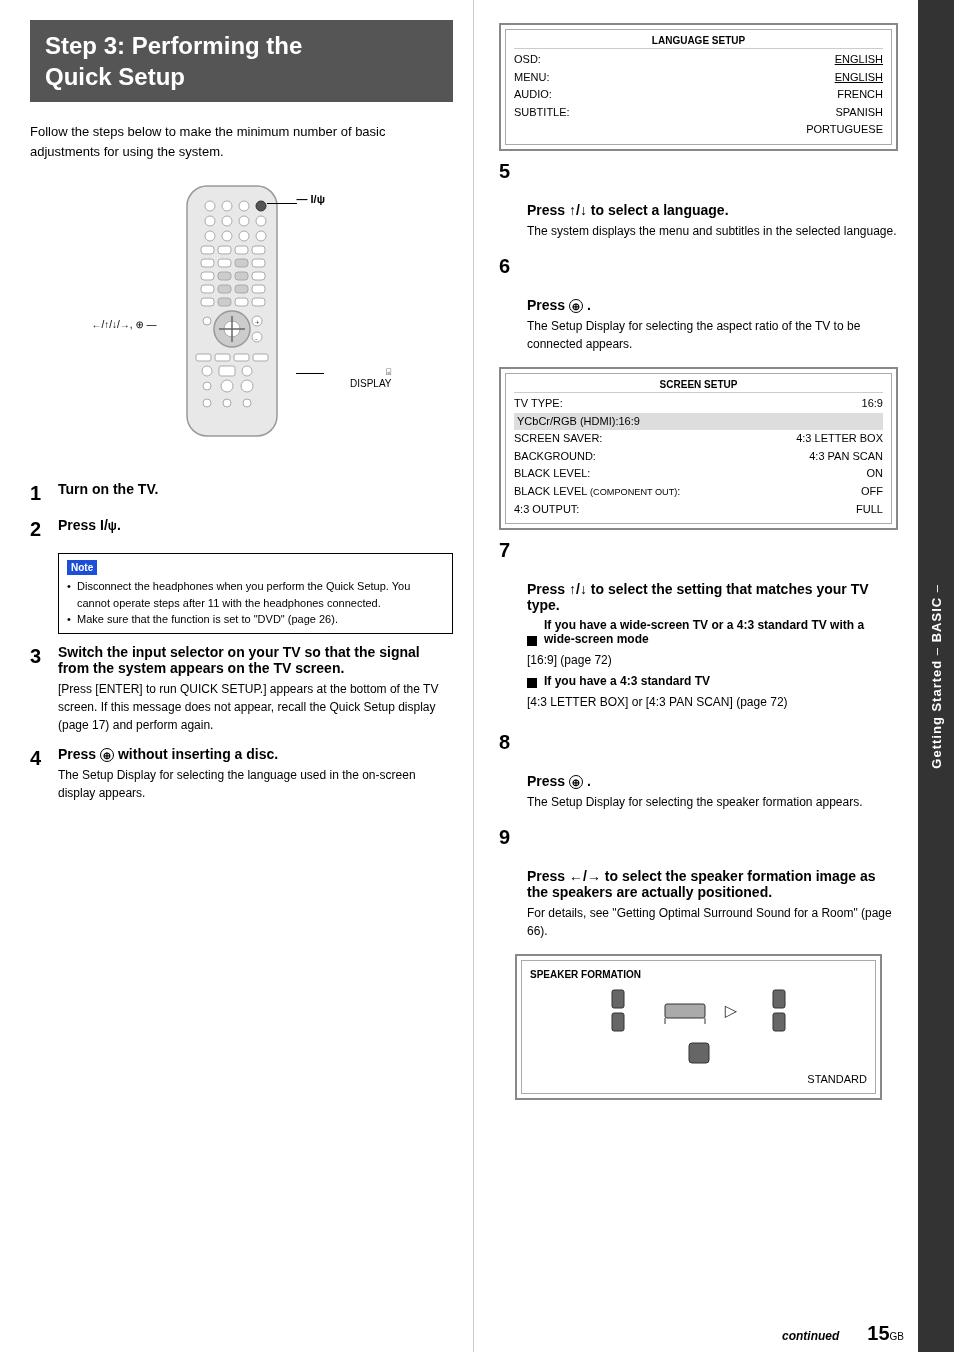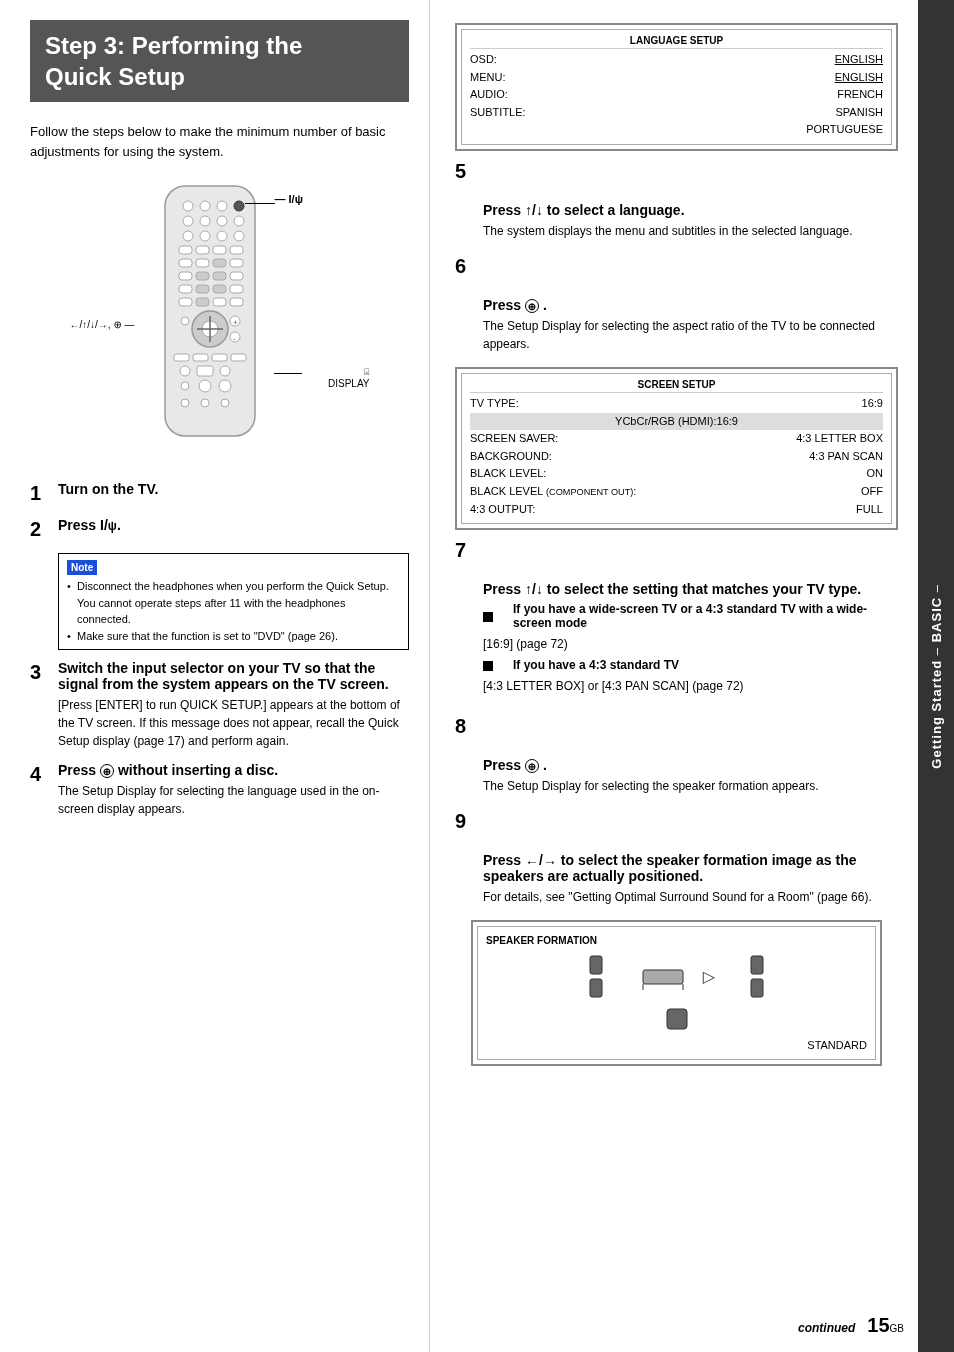--- a/index.html
+++ b/index.html
@@ -41,21 +41,21 @@
 
     
     .main-content {
       margin-right: 36px;
       display: flex;
       min-height: 1352px;
     }
 
     
     .left-col {
-      width: 430px;
+      width: 474px;
       padding: 20px 20px 20px 30px;
       border-right: 1px solid #ccc;
     }
 
     
     .right-col {
       flex: 1;
       padding: 15px 20px 20px 25px;
     }
 
@@ -165,21 +165,21 @@
       text-align: center;
     }
     .screen-row {
       display: flex;
       justify-content: space-between;
       line-height: 1.6;
     }
     .screen-highlight {
       background: #ddd;
       display: flex;
-      justify-content: center;
+      justify-content: flex-start;
       padding: 0 3px;
     }
 
     
     .r-step {
       margin-bottom: 14px;
       display: flex;
       gap: 8px;
     }
     .r-step-number {
@@ -204,22 +204,22 @@
     .sub-note {
       font-size: 12px;
       line-height: 1.5;
       margin: 5px 0;
     }
     .sub-heading {
       font-size: 12px;
       font-weight: bold;
       margin: 5px 0 2px 0;
       display: flex;
-      align-items: center;
-      gap: 20px;
+      align-items: flex-end;
+      gap: 7px;
     }
     .black-sq {
       display: inline-block;
       width: 10px;
       height: 10px;
       background: #000;
       flex-shrink: 0;
       margin-top: 2px;
     }
 
@@ -247,27 +247,27 @@
       margin-bottom: 5px;
     }
     .speaker-label {
       text-align: right;
       font-size: 11px;
     }
 
     
     .page-footer {
       position: absolute;
-      bottom: 15px;
+      bottom: 7px;
       right: 50px;
       text-align: right;
       font-size: 12px;
       display: flex;
       align-items: baseline;
-      gap: 2px;
+      gap: 18px;
     }
     .continued-text {
       font-style: italic;
       font-weight: bold;
       font-size: 12px;
     }
     .page-num {
       font-size: 20px;
       font-weight: bold;
     }

